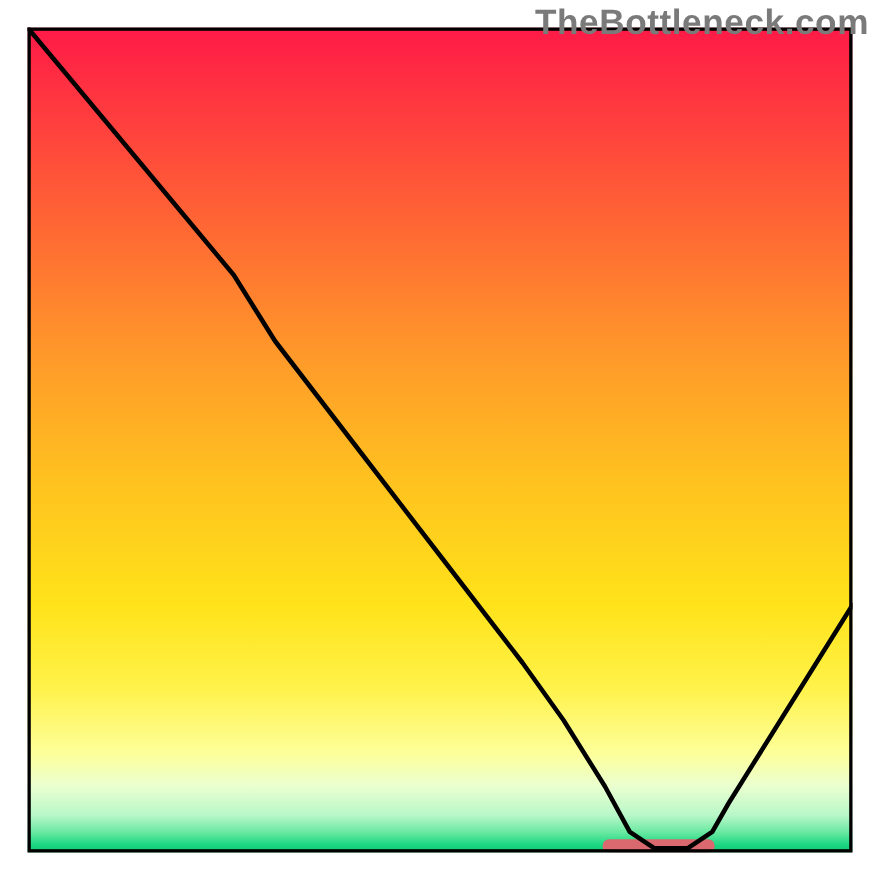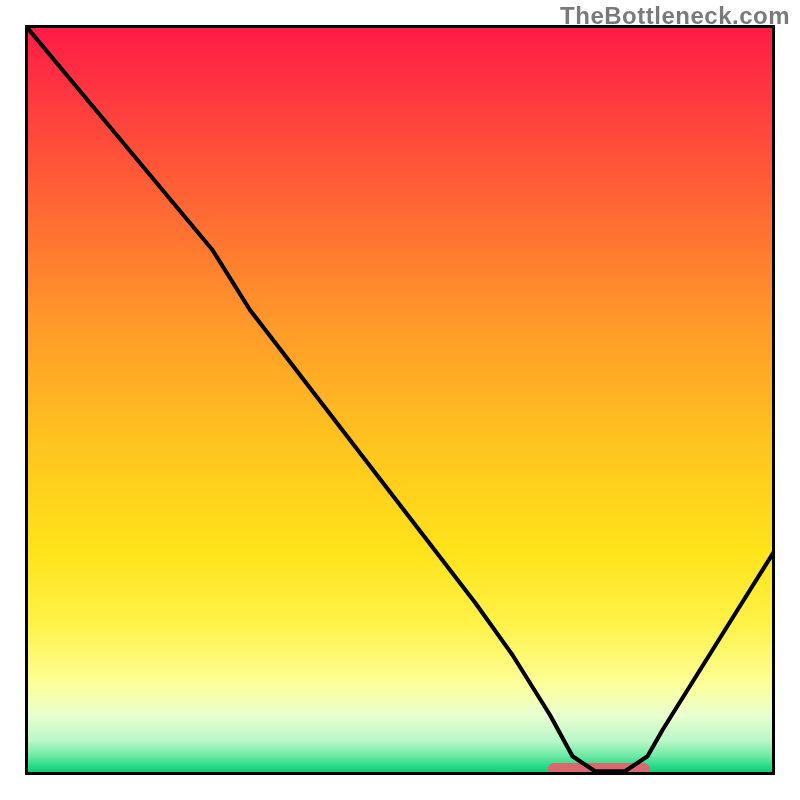--- a/index.html
+++ b/index.html
@@ -13,21 +13,21 @@
   }
   .wrap {
     position: relative;
     width: 800px;
     height: 800px;
   }
   .watermark {
     position: absolute;
     top: 2px;
     right: 10px;
-    font-size: 24px;
+    font-size: 32px;
     font-weight: bold;
     color: #7a7a7a;
     letter-spacing: 0.5px;
     z-index: 50;
     margin-left: 12px;
   }
   .plot {
     position: absolute;
     left: 25px;
     top: 25px;

